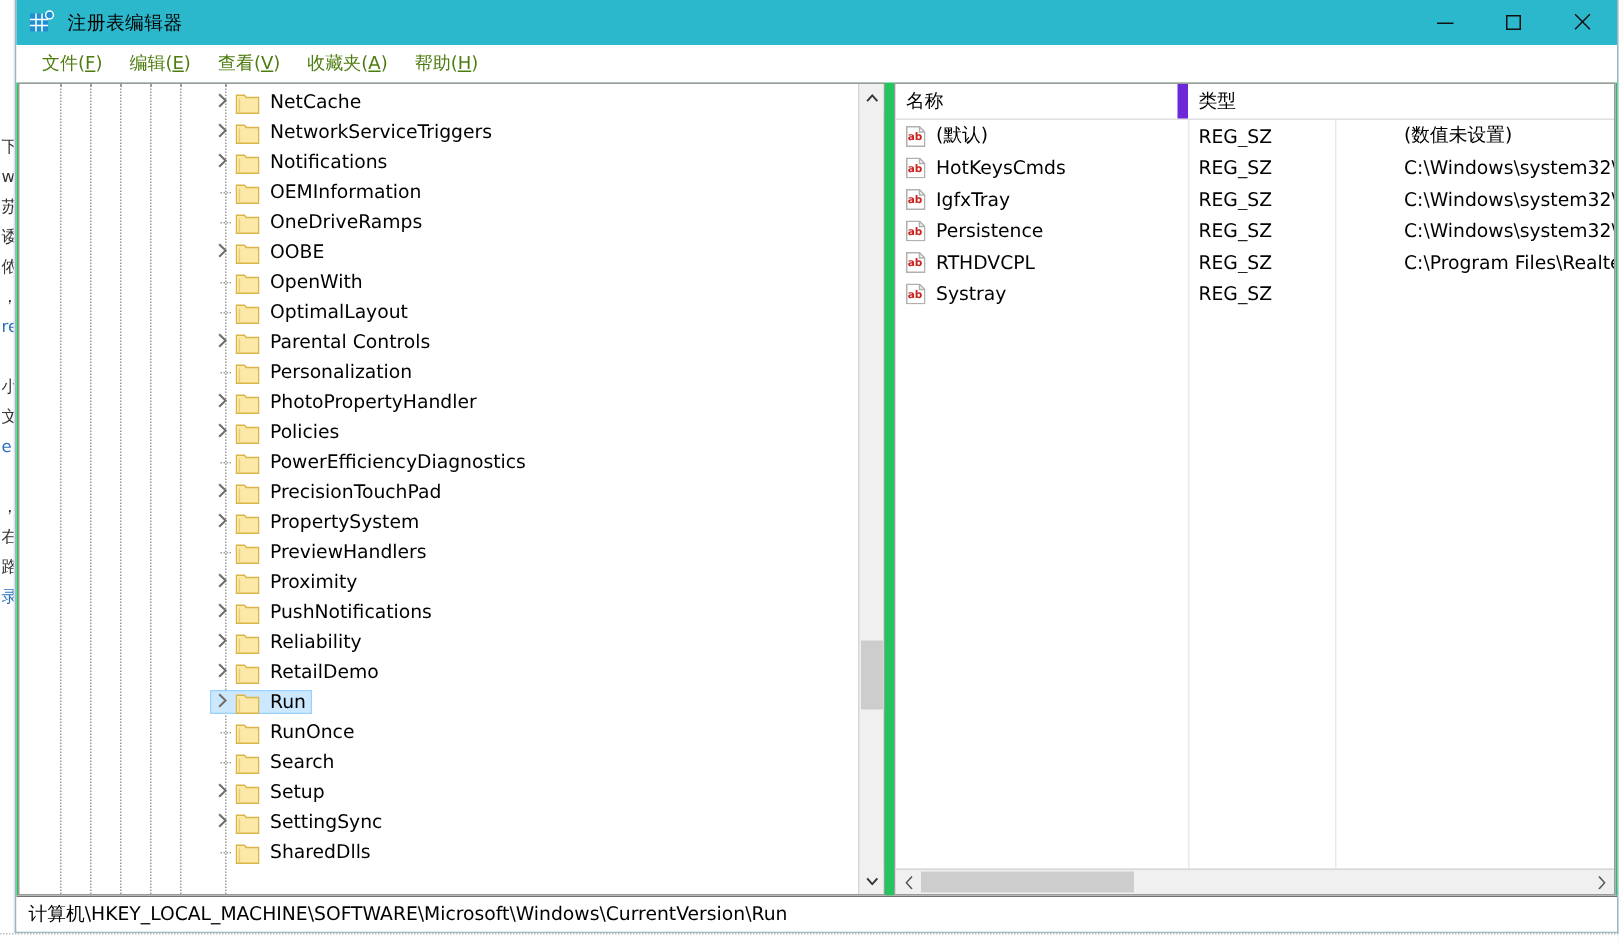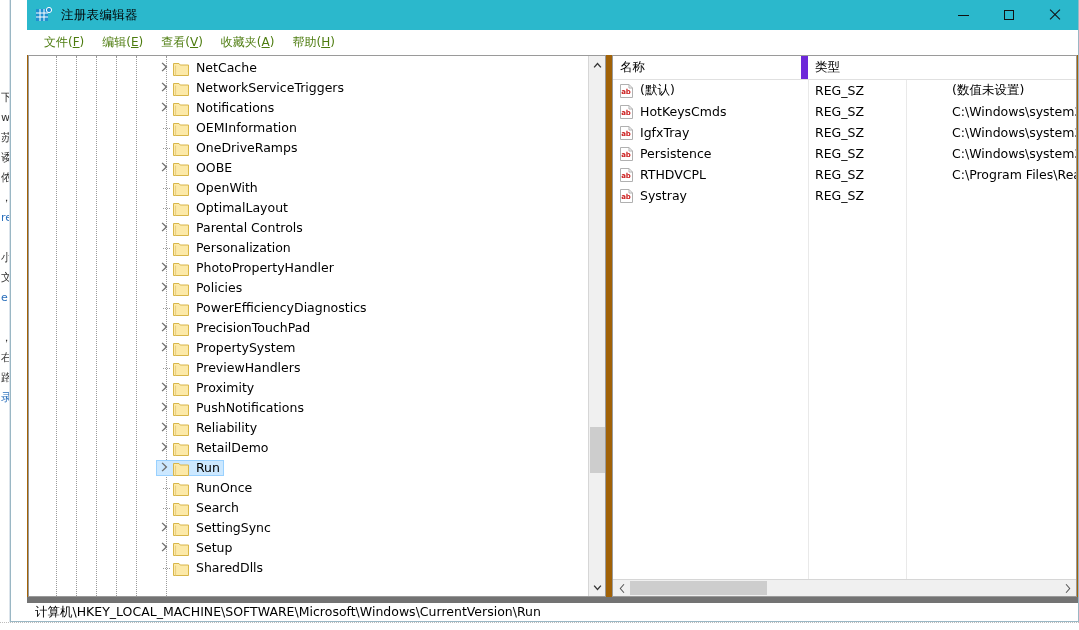--- a/index.html
+++ b/index.html
@@ -37,21 +37,20 @@
   
   #regwin {
     position: absolute;
     left: 10px; top: 0;
     width: 1069px; height: 622px;
     background: #ffffff;
     border: 1px solid #9ab7c4;
     border-top: none;
     display: flex; flex-direction: column;
     box-shadow: 0 0 0 0 rgba(0,0,0,0);
-    padding-left: 16px;
   }
 
   
   .titlebar {
     height: 30px; min-height: 30px;
     background: #2bb8cc;
     display: flex; align-items: center;
     position: relative;
     user-select: none;
   }
@@ -92,21 +91,21 @@
     border-bottom: 1px solid #ffffff;
   }
   .menuitem {
     padding: 3px 9px; white-space: nowrap; cursor: default;
   }
   .menuitem u { text-decoration: underline; }
 
   
   .body {
     flex: 1; display: flex; min-height: 0;
-    background: #a16207;
+    background: #22c55e;
     padding: 0 1px 0 1px;
   }
 
   
   .treepane {
     width: 578px; min-width: 578px;
     border: 1px solid #9a9a9a;
     background: #fff;
     display: flex; position: relative;
     overflow: hidden;
@@ -231,21 +230,21 @@
   .hstrack { flex: 1; position: relative; }
   .hsthumb {
     position: absolute; top: 1px; height: 14px;
     background: #cdcdcd;
   }
 
   
   .statusbar {
     height: 24px; min-height: 24px;
     background: #ffffff;
-    border-top: 6px solid #737373;
+    border-top: 1px solid #737373;
     display: flex; align-items: center;
     padding-left: 8px;
     font-size: 12.5px; color: #000;
     font-family: "DejaVu Sans", sans-serif;
     white-space: nowrap;
   }
 </style>
 </head>
 <body>
 
@@ -613,35 +612,35 @@
               <span class="twist">
                 <svg width="12" height="12" viewBox="0 0 12 12">
                   <path d="M3.6 1.4 L8.4 6 L3.6 10.6 L2.6 9.7 L6.4 6 L2.6 2.3 Z" fill="#707070"></path>
                 </svg>
               </span>
               <span class="tinner">
                 <span class="folder"><svg width="16" height="14" viewBox="0 0 16 14">
                     <path d="M0.5 1.5 L6 1.5 L7.2 3 L15.5 3 L15.5 13.5 L0.5 13.5 Z" fill="#fce9a8" stroke="#d8b64a" stroke-width="1"></path>
                     <path d="M2.6 3.6 L2.6 13.4" stroke="#e8cd7d" stroke-width="1" fill="none"></path>
                   </svg></span>
+                <span class="tlabel">Setup</span>
+              </span>
+            </div>
+            <div class="trow">
+              <span class="twist">
+                <svg width="12" height="12" viewBox="0 0 12 12">
+                  <path d="M3.6 1.4 L8.4 6 L3.6 10.6 L2.6 9.7 L6.4 6 L2.6 2.3 Z" fill="#707070"></path>
+                </svg>
+              </span>
+              <span class="tinner">
+                <span class="folder"><svg width="16" height="14" viewBox="0 0 16 14">
+                    <path d="M0.5 1.5 L6 1.5 L7.2 3 L15.5 3 L15.5 13.5 L0.5 13.5 Z" fill="#fce9a8" stroke="#d8b64a" stroke-width="1"></path>
+                    <path d="M2.6 3.6 L2.6 13.4" stroke="#e8cd7d" stroke-width="1" fill="none"></path>
+                  </svg></span>
                 <span class="tlabel">SettingSync</span>
-              </span>
-            </div>
-            <div class="trow">
-              <span class="twist">
-                <svg width="12" height="12" viewBox="0 0 12 12">
-                  <path d="M3.6 1.4 L8.4 6 L3.6 10.6 L2.6 9.7 L6.4 6 L2.6 2.3 Z" fill="#707070"></path>
-                </svg>
-              </span>
-              <span class="tinner">
-                <span class="folder"><svg width="16" height="14" viewBox="0 0 16 14">
-                    <path d="M0.5 1.5 L6 1.5 L7.2 3 L15.5 3 L15.5 13.5 L0.5 13.5 Z" fill="#fce9a8" stroke="#d8b64a" stroke-width="1"></path>
-                    <path d="M2.6 3.6 L2.6 13.4" stroke="#e8cd7d" stroke-width="1" fill="none"></path>
-                  </svg></span>
-                <span class="tlabel">Setup</span>
               </span>
             </div>
             <div class="trow">
               <span class="tdash"></span>
               <span class="tinner">
                 <span class="folder"><svg width="16" height="14" viewBox="0 0 16 14">
                     <path d="M0.5 1.5 L6 1.5 L7.2 3 L15.5 3 L15.5 13.5 L0.5 13.5 Z" fill="#fce9a8" stroke="#d8b64a" stroke-width="1"></path>
                     <path d="M2.6 3.6 L2.6 13.4" stroke="#e8cd7d" stroke-width="1" fill="none"></path>
                   </svg></span>
                 <span class="tlabel">SharedDlls</span>

